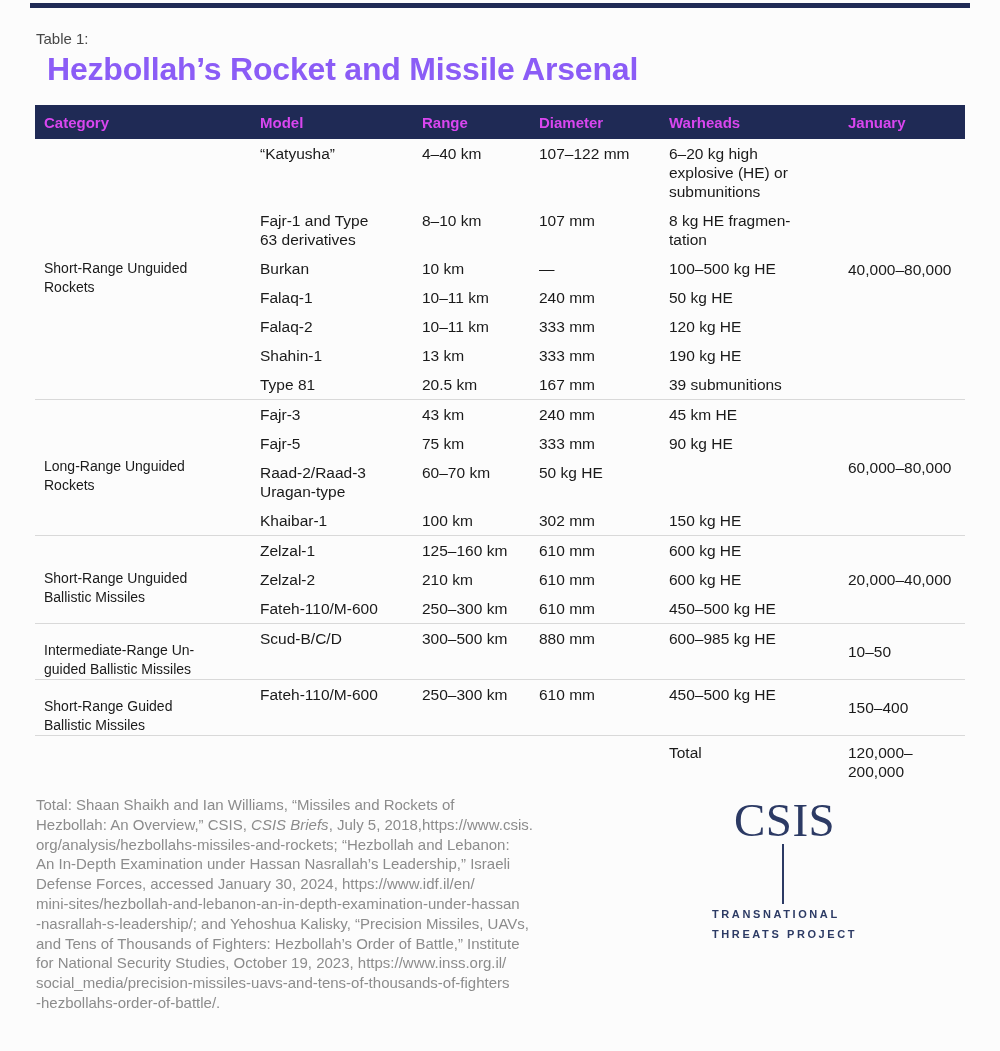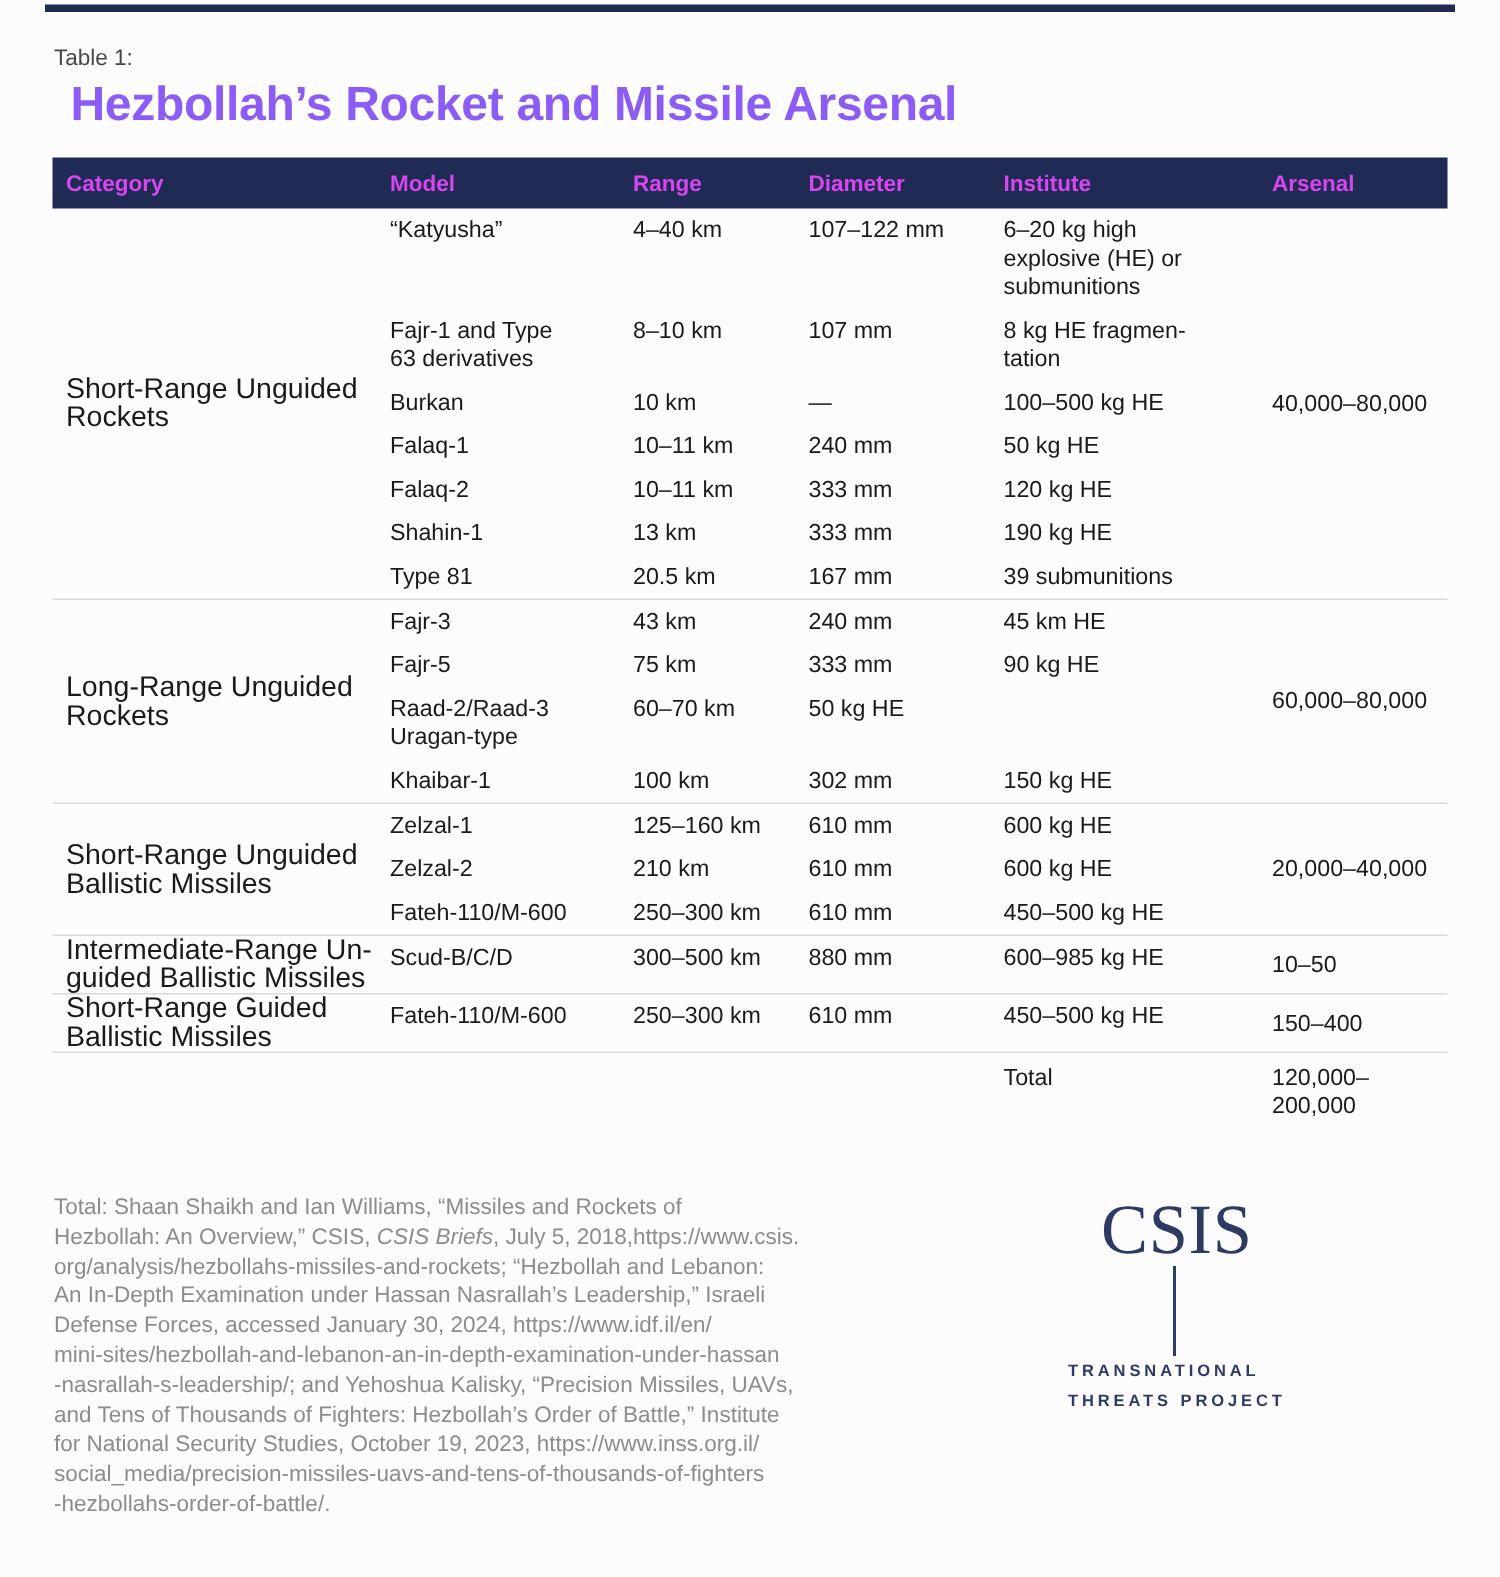--- a/index.html
+++ b/index.html
@@ -24,22 +24,22 @@
          font-weight:bold;font-size:15px;height:34px;padding-left:9px;}
   .category-col{width:216px;}
   .model-col{width:162px;}
   .range-col{width:117px;}
   .diameter-col{width:130px;}
   .warheads-col{width:179px;}
   .arsenal-col{width:117px;}
 
   .group{display:flex;padding-left:9px;}
   #table-body .group + .group{border-top:1px solid var(--separator);}
-  .category-cell{width:216px;display:flex;align-items:center;font-size:19px;
-                 line-height:19px;white-space:pre-line;padding-right:8px;}
+  .category-cell{width:216px;display:flex;align-items:center;font-size:14px;
+                 line-height:19px;white-space:pre-line;padding-right:8px;margin-top:17px;}
   .rows{display:flex;flex-direction:column;flex:1;}
   .row{display:flex;padding:5px 0;}
   .row .cell{font-size:15.5px;line-height:19px;white-space:pre-line;padding-right:6px;}
   .model-cell{width:162px;}
   .range-cell{width:117px;}
   .diameter-cell{width:130px;}
   .warheads-cell{width:179px;}
   .arsenal-cell{width:117px;display:flex;align-items:center;font-size:15.5px;
                 line-height:19px;white-space:pre-line;}
   .total-group{border-top:1px solid var(--separator);}
@@ -65,22 +65,22 @@
 
 <div class="table-label">Table 1:</div>
 <div class="page-title">Hezbollah’s Rocket and Missile Arsenal</div>
 
 <div class="table-wrap">
   <div class="thead">
     <div class="category-col">Category</div>
     <div class="model-col">Model</div>
     <div class="range-col">Range</div>
     <div class="diameter-col">Diameter</div>
-    <div class="warheads-col">Institute</div>
-    <div class="arsenal-col">Arsenal</div>
+    <div class="warheads-col">Warheads</div>
+    <div class="arsenal-col">January</div>
   </div>
 
   <div id="table-body">
       <div class="group">
         <div class="category-cell">Short-Range Unguided
 Rockets</div>
         <div class="rows">
           <div class="row">
             <div class="cell model-cell">“Katyusha”</div>
             <div class="cell range-cell">4–40 km</div>

